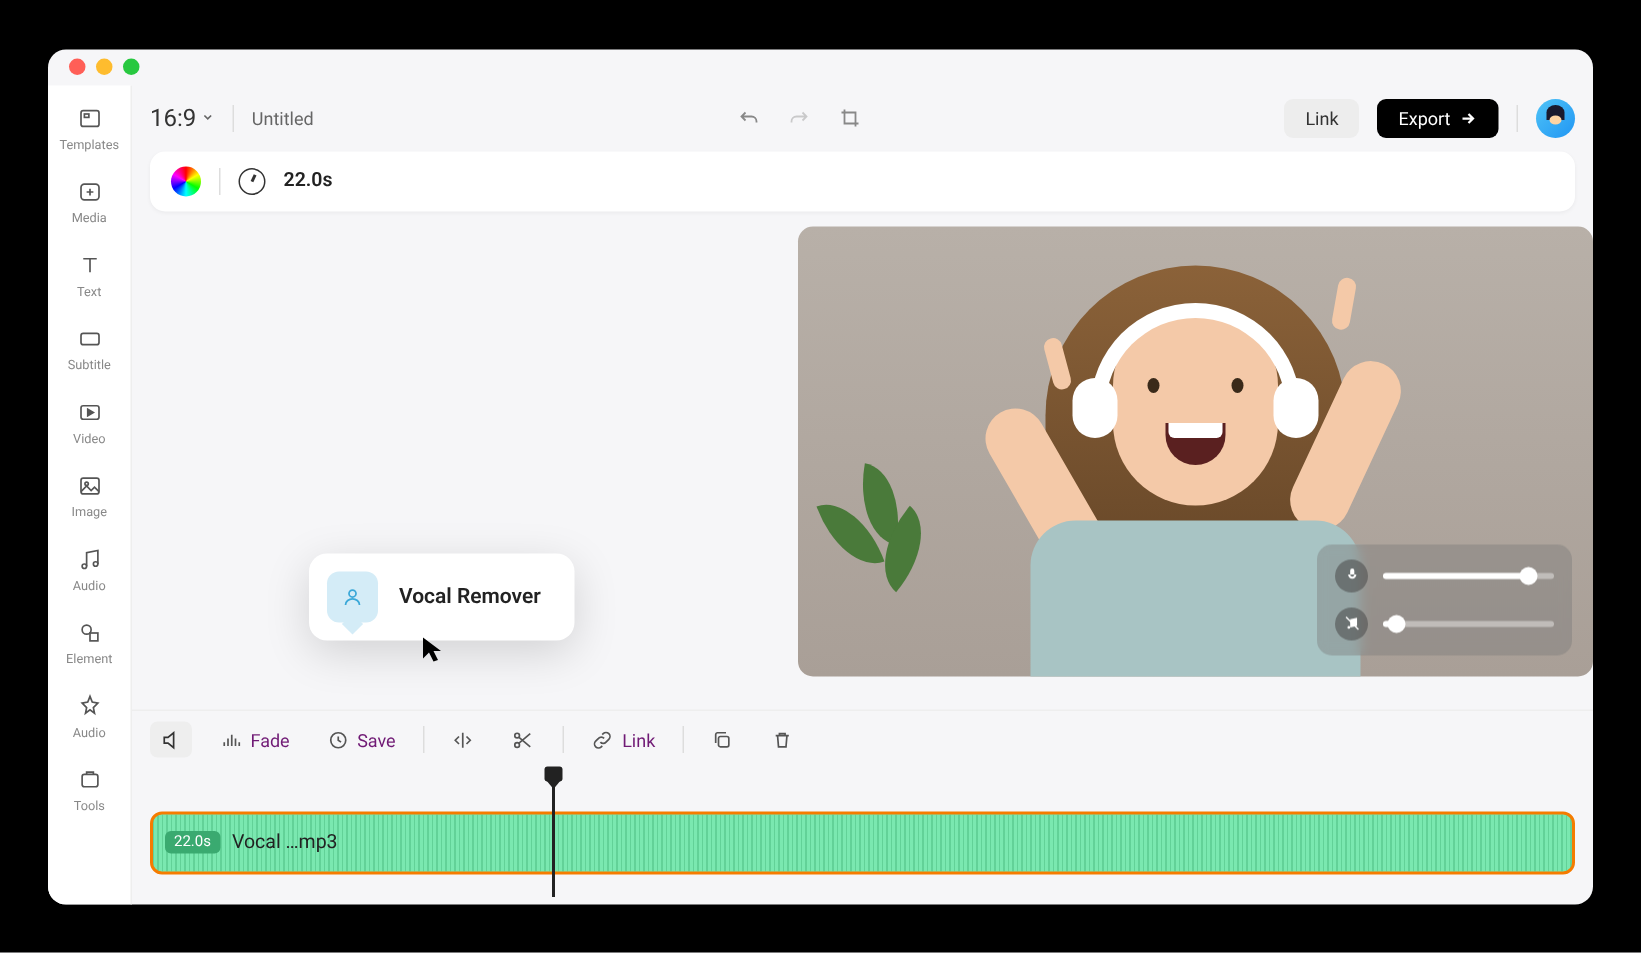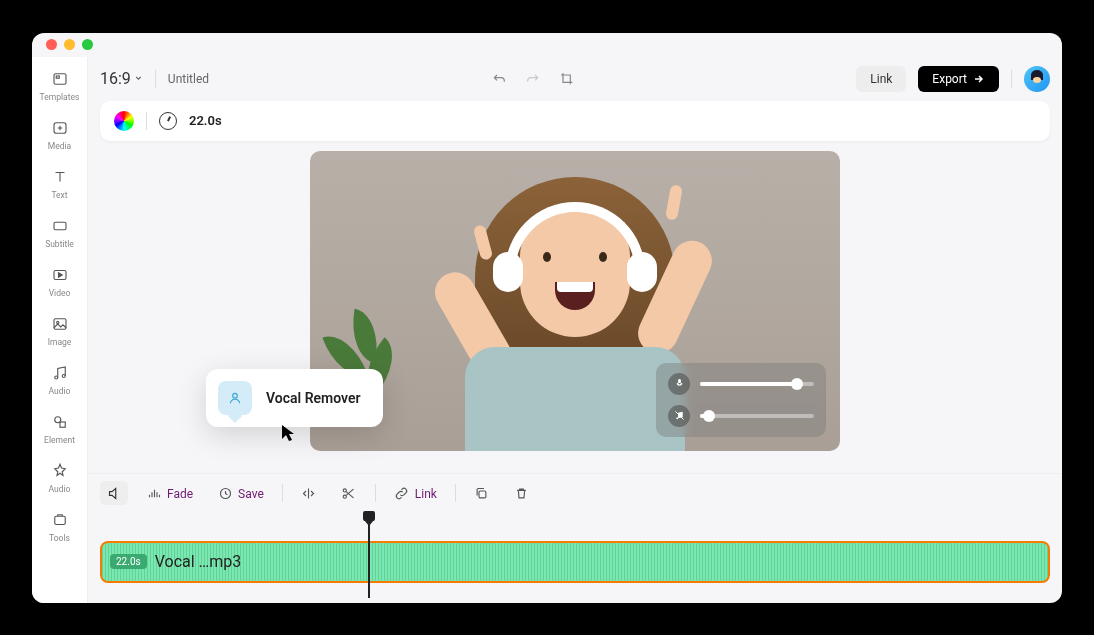--- a/index.html
+++ b/index.html
@@ -23,21 +23,21 @@
 .btn-save{background:#ededed;border:none;border-radius:6px;padding:6px 14px;font-size:12px;cursor:pointer;color:#333}
 .btn-export{background:#000;color:#fff;border:none;border-radius:6px;padding:6px 14px;font-size:12px;cursor:pointer;display:flex;align-items:center;gap:6px}
 .avatar{width:26px;height:26px;border-radius:50%;background:linear-gradient(135deg,#4fc3f7,#2196f3);position:relative;overflow:hidden}
 .avatar::before{content:"";position:absolute;top:4px;left:7px;width:12px;height:10px;background:#1a1a2e;border-radius:50% 50% 0 0}
 .avatar::after{content:"";position:absolute;top:11px;left:9px;width:8px;height:6px;background:#ffd4a3;border-radius:50%}
 .infobar{margin:0 12px;background:#fff;border-radius:10px;height:40px;display:flex;align-items:center;padding:0 14px;gap:12px;box-shadow:0 1px 3px rgba(0,0,0,.05)}
 .color-wheel{width:20px;height:20px;border-radius:50%;background:conic-gradient(red,yellow,lime,cyan,blue,magenta,red)}
 .duration-icon{width:18px;height:18px;border:1.5px solid #333;border-radius:50%;position:relative}
 .duration-icon::after{content:"";position:absolute;top:3px;left:7px;width:1.5px;height:5px;background:#333;transform-origin:bottom;transform:rotate(25deg)}
 .duration{font-size:13px;font-weight:600;color:#222}
-.canvas-area{flex:1;display:flex;justify-content:center;align-items:flex-start;padding:10px 0;position:relative}
+.canvas-area{flex:1;display:flex;justify-content:flex-end;align-items:flex-start;padding:10px 0;position:relative}
 .preview{width:530px;height:300px;border-radius:10px;background:linear-gradient(180deg,#b8b0a8 0%,#a99f97 100%);position:relative;overflow:hidden}
 .person{position:absolute;left:50%;top:50%;transform:translate(-50%,-48%);width:320px;height:300px}
 .hair{position:absolute;top:20px;left:50%;transform:translateX(-50%);width:200px;height:180px;background:linear-gradient(180deg,#8b6239,#6b4a2a);border-radius:100px 100px 40px 40px}
 .face{position:absolute;top:50px;left:50%;transform:translateX(-50%);width:110px;height:130px;background:#f4c9a8;border-radius:50px 50px 55px 55px}
 .headph{position:absolute;top:45px;left:50%;transform:translateX(-50%);width:140px;height:70px;border:10px solid #fff;border-bottom:none;border-radius:70px 70px 0 0}
 .ear-l,.ear-r{position:absolute;top:95px;width:30px;height:40px;background:#fff;border-radius:15px}
 .ear-l{left:78px}.ear-r{right:78px}
 .mouth{position:absolute;top:125px;left:50%;transform:translateX(-50%);width:40px;height:28px;background:#5a2020;border-radius:0 0 20px 20px}
 .teeth{position:absolute;top:125px;left:50%;transform:translateX(-50%);width:36px;height:10px;background:#fff;border-radius:0 0 4px 4px}
 .eye-l,.eye-r{position:absolute;top:95px;width:8px;height:10px;background:#3a2a1a;border-radius:50%}
@@ -70,21 +70,21 @@
 .tool-btn{display:flex;align-items:flex-end;gap:5px;font-size:12px;color:#701a75;cursor:pointer;padding:4px 6px;border-radius:5px}
 .tool-btn.active{background:#eee}
 .tool-icon{width:16px;height:16px;display:flex;align-items:center;justify-content:center}
 .timeline{flex:0 0 90px;padding:10px 12px;position:relative}
 .playhead{position:absolute;left:280px;top:0;width:2px;height:85px;background:#222;z-index:5}
 .playhead::before{content:"";position:absolute;top:-2px;left:-5px;width:12px;height:10px;background:#222;border-radius:2px}
 .playhead::after{content:"";position:absolute;top:7px;left:-4px;border-left:5px solid transparent;border-right:5px solid transparent;border-top:6px solid #222}
 .track{margin-top:18px;height:42px;background:#7ae8b0;border:2px solid #f57c00;border-radius:8px;display:flex;align-items:center;padding:0 8px;gap:8px;position:relative;overflow:hidden}
 .waveform{position:absolute;inset:0;opacity:.3;background:repeating-linear-gradient(90deg,#2a9d5f 0,#2a9d5f 1px,transparent 1px,transparent 3px)}
 .track-time{background:#3aaa70;color:#fff;font-size:10px;padding:2px 6px;border-radius:4px;z-index:1}
-.track-name{font-size:16px;color:#222;z-index:1}
+.track-name{font-size:13px;color:#222;z-index:1}
 svg{display:block}
 </style>
 </head>
 <body>
 
 <div class="window">
   <div class="titlebar">
     <div class="tb-dot tb-red"></div>
     <div class="tb-dot tb-yel"></div>
     <div class="tb-dot tb-grn"></div>

